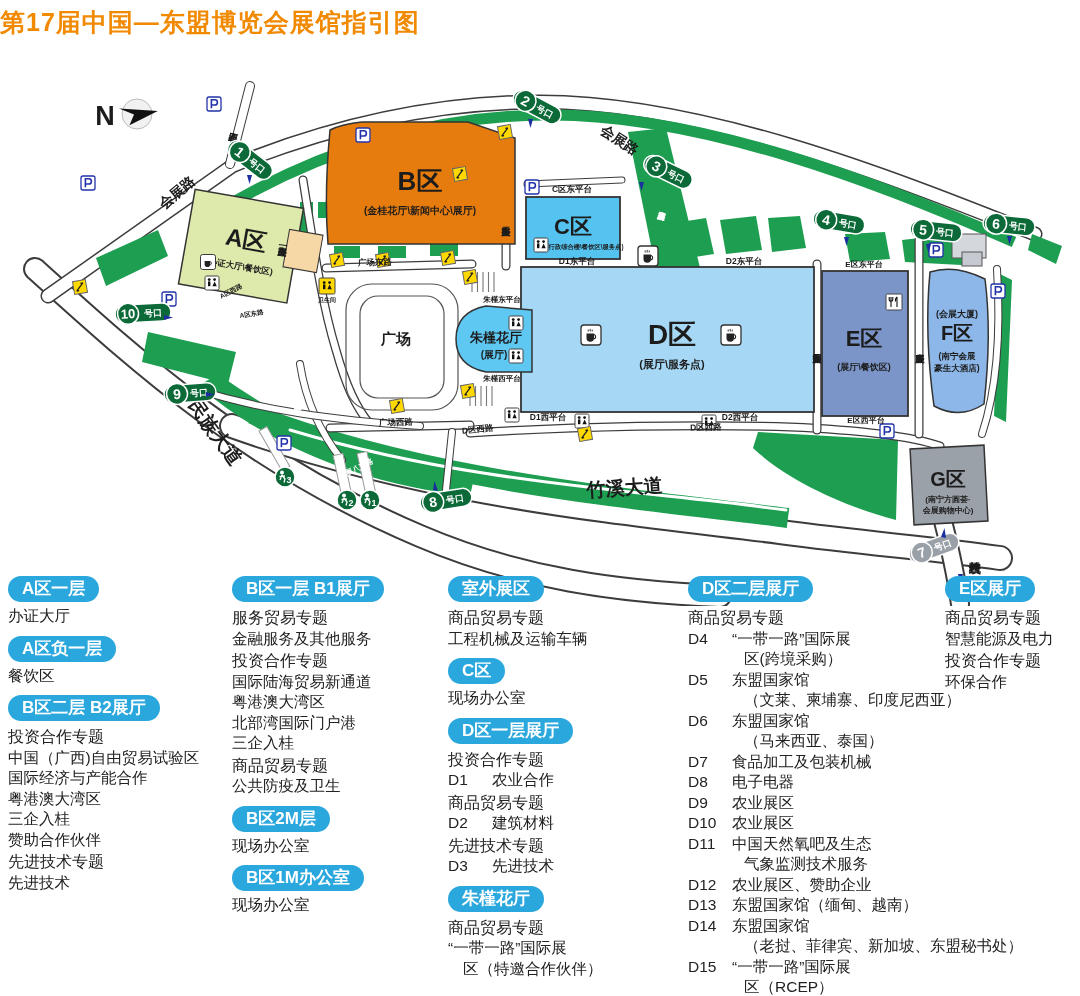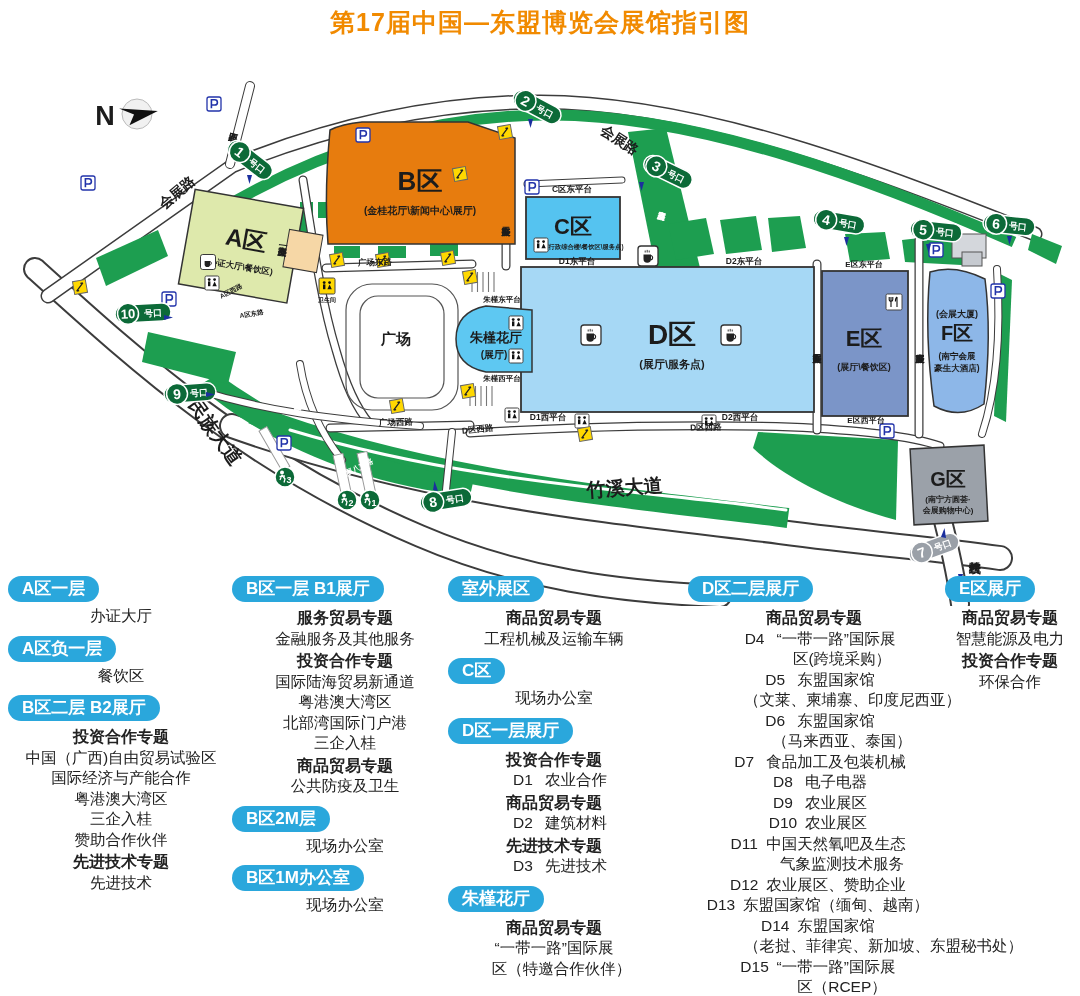--- a/index.html
+++ b/index.html
@@ -1,36 +1,36 @@
 <!DOCTYPE html>
 <html><head>
 <meta charset="utf-8">
 <style>
   html,body{margin:0;padding:0;}
   body{width:1080px;height:996px;background:#fff;position:relative;overflow:hidden;
        font-family:"Liberation Sans","DejaVu Sans",sans-serif;}
-  .page-title{position:absolute;top:6px;left:0;width:1080px;text-align:center;
+  .page-title{position:absolute;top:6px;left:0;width:1080px;
        font-size:25px;font-weight:bold;color:#f18a00;letter-spacing:1px;}
   #map-wrap{position:absolute;top:34px;left:0;}
   
   .rdo{fill:none;stroke:#3c3c3c;stroke-linecap:round;}
   .rdi{fill:none;stroke:#ffffff;stroke-linecap:round;}
   .grn{fill:#1d9e50;stroke:none;}
   .grns{fill:none;stroke:#1d9e50;}
   .mt{font-weight:bold;fill:#1c1c1c;text-anchor:middle;}
   .wt{fill:#ffffff;}
   .vert{writing-mode:vertical-rl;text-orientation:upright;}
   .gatefill{fill:#0c6a38;}
   .gategray{fill:#9aa0a8;}
   .gtxt{fill:#fff;font-weight:bold;text-anchor:middle;}
   
-  .legend{position:absolute;top:574px;left:0;width:1080px;height:420px;text-align:center;}
+  .legend{position:absolute;top:574px;left:0;width:1080px;height:420px;}
   .lcol{position:absolute;top:0;}
   .lg-line{font-size:15.5px;line-height:20.5px;color:#222;white-space:nowrap;}
-  .lg-line.bold{font-weight:bold;font-size:16px;padding-top:2px;}
+  .lg-line.bold{font-weight:normal;font-size:16px;padding-top:2px;}
   .lg-line.badge{background:#2aa7dc;color:#fff;font-weight:bold;border-radius:15px;
       padding:2px 14px 3px;width:fit-content;margin:9px 0 4px;font-size:17px;line-height:21px;}
   .lcol > div:first-of-type{margin-top:2px;}
   .lg-line.cont{padding-left:15px;font-family:Liberation Serif, serif;}
   .lg-line.cont2{padding-left:56px;}
   .lg-code{display:inline-block;min-width:44px;}
   .lg-code:empty{display:none;min-width:0;}
 </style>
 </head>
 <body>

